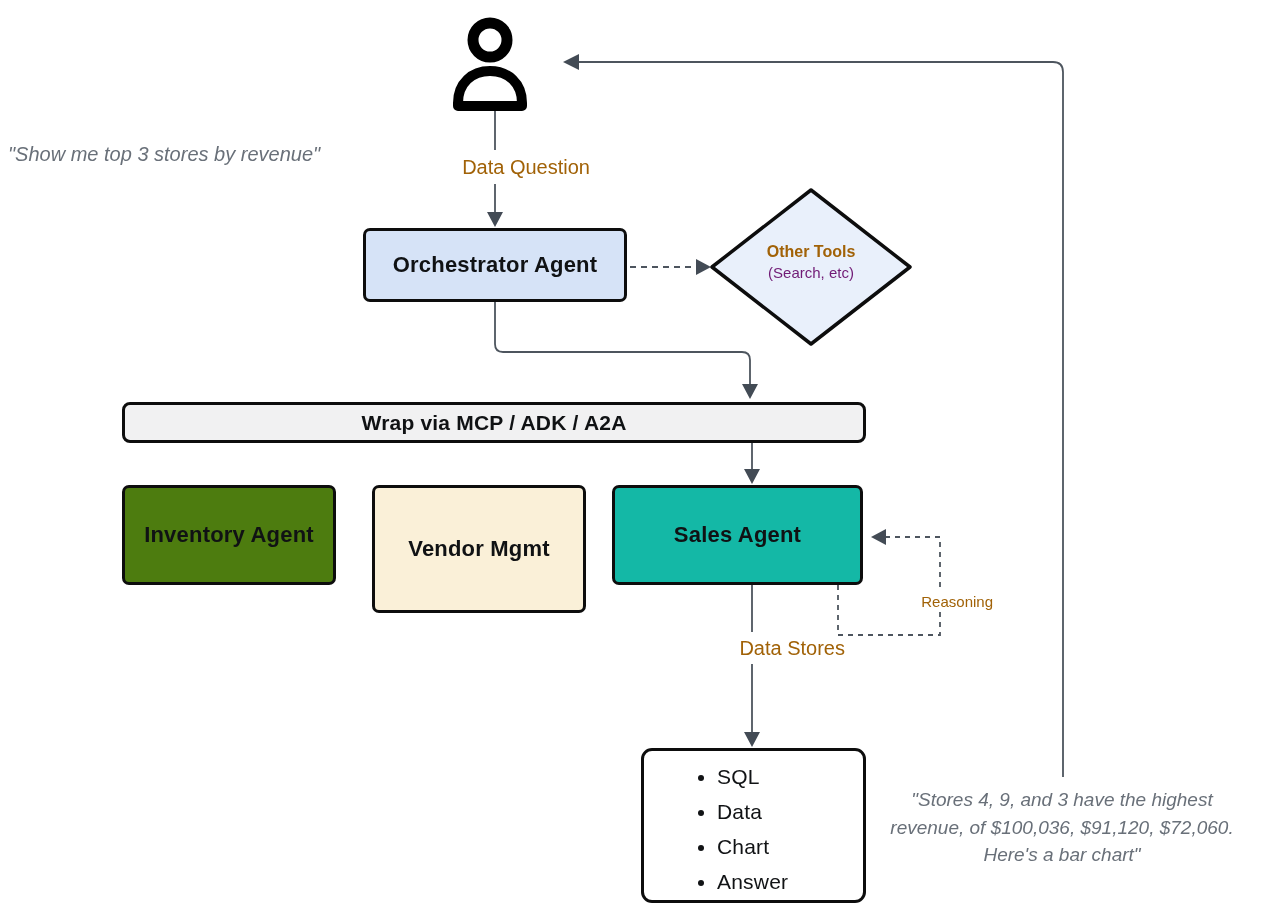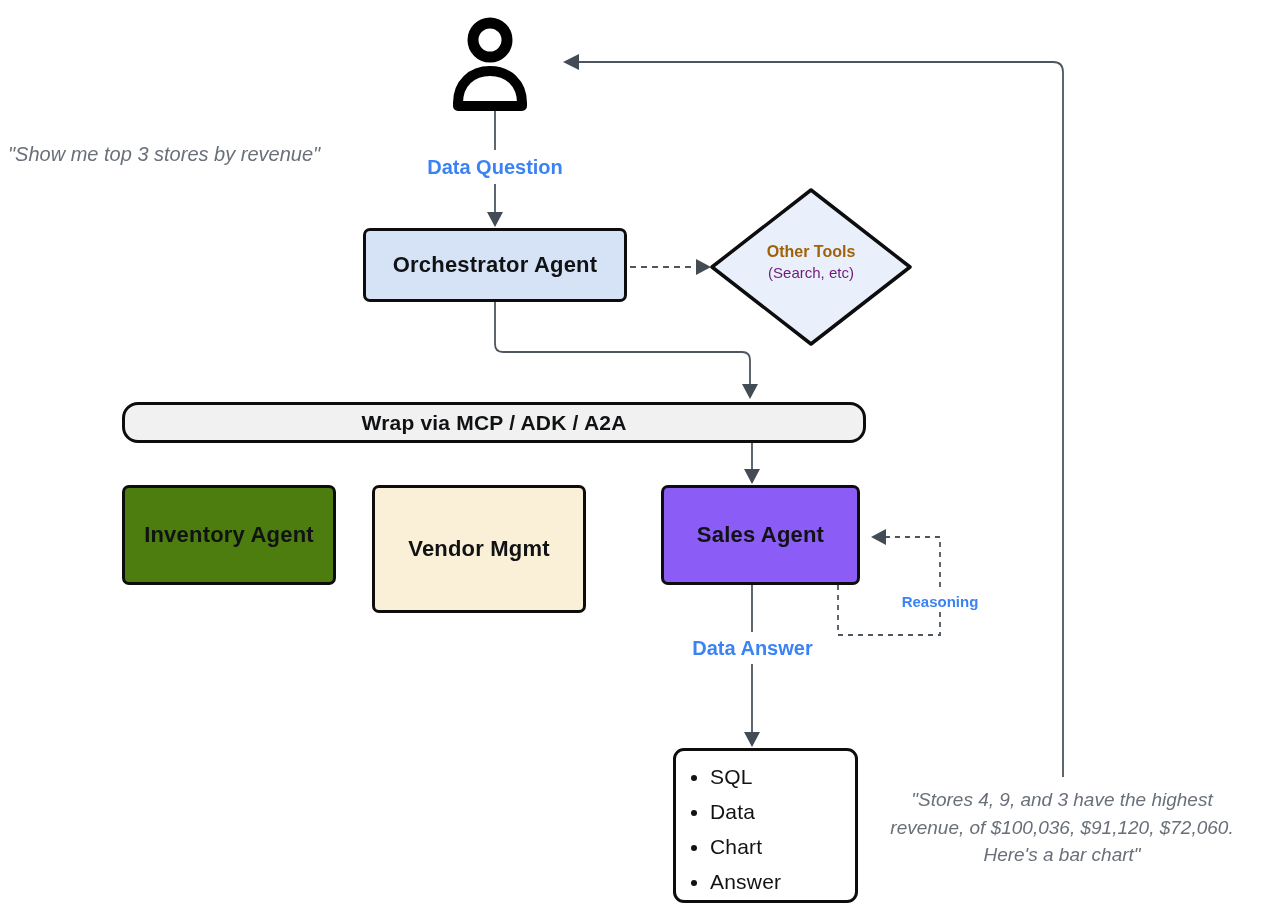--- a/index.html
+++ b/index.html
@@ -30,29 +30,30 @@
     box-sizing: border-box;
     border: 3px solid #0d0d0d;
     border-radius: 7px;
     font-weight: bold;
     font-size: 22px;
     color: #101214;
     letter-spacing: 0.2px;
     text-align: center;
   }
   .node-orchestrator { left: 363px; top: 228px; width: 264px; height: 74px; background: #d6e3f7; }
-  .node-wrapbar      { left: 122px; top: 402px; width: 744px; height: 41px; background: #f1f1f2; border-radius: 16px; font-size: 21px; text-align: right; }
+  .node-wrapbar      { left: 122px; top: 402px; width: 744px; height: 41px; background: #f1f1f2; border-radius: 8px; font-size: 21px; text-align: right; }
   .node-inventory    { left: 122px; top: 485px; width: 214px; height: 100px; background: #4d7c0f; }
   .node-vendor       { left: 372px; top: 485px; width: 214px; height: 128px; background: #faf0d8; }
-  .node-sales        { left: 661px; top: 485px; width: 199px; height: 100px; background: #8b5cf6; }
+  .node-sales        { left: 612px; top: 485px; width: 251px; height: 100px; background: #14b8a6; }
   .node-output {
-    left: 673px; top: 748px; width: 185px; height: 155px;
+    left: 641px; top: 748px; width: 225px; height: 155px;
     background: #ffffff; border-radius: 11px;
     align-items: flex-start; justify-content: flex-start;
     font-weight: normal;
+    padding-left: 39px;
   }
   .node-output ul {
     margin: 14px 0 0 0;
     padding: 0 0 0 34px;
     list-style: disc;
     text-align: left;
   }
   .node-output li {
     font-size: 21px;
     color: #111315;
@@ -64,24 +65,24 @@
     z-index: 2;
     left: 736px; top: 241px; width: 150px;
     text-align: center;
     line-height: 1.35;
   }
   .diamond-title { font-weight: bold; font-size: 16px; color: #a16207; }
   .diamond-sub   { font-size: 15px; color: #701a75; }
   .flow-label {
     position: absolute;
     z-index: 2;
-    font-weight: bold;
+    font-weight: normal;
     font-size: 20px;
-    color: #3b82f6;
-    text-align: center;
+    color: #a16207;
+    text-align: right;
   }
   .label-data-question { left: 400px; top: 156px; width: 190px; }
   .label-data-answer   { left: 660px; top: 637px; width: 185px; }
   .label-reasoning {
     left: 887px; top: 591px; width: 106px;
     font-size: 15px;
     background: #ffffff;
     padding: 2px 0;
   }
   .quote {
@@ -145,21 +146,21 @@
       <polygon points="871,537 886,529 886,545" fill="#434b55"></polygon>
     </g>
   </svg>
 
   <div class="quote quote-user">"Show me top 3 stores by revenue"</div>
   <div class="quote quote-answer">"Stores 4, 9, and 3 have the highest
 revenue, of $100,036, $91,120, $72,060.
 Here's a bar chart"</div>
 
   <div class="flow-label label-data-question">Data Question</div>
-  <div class="flow-label label-data-answer">Data Answer</div>
+  <div class="flow-label label-data-answer">Data Stores</div>
   <div class="flow-label label-reasoning">Reasoning</div>
 
   <div class="node node-orchestrator">
     <span>Orchestrator Agent</span>
   </div>
 
   <div class="diamond-text">
     <div class="diamond-title">Other Tools</div>
     <div class="diamond-sub">(Search, etc)</div>
   </div>

